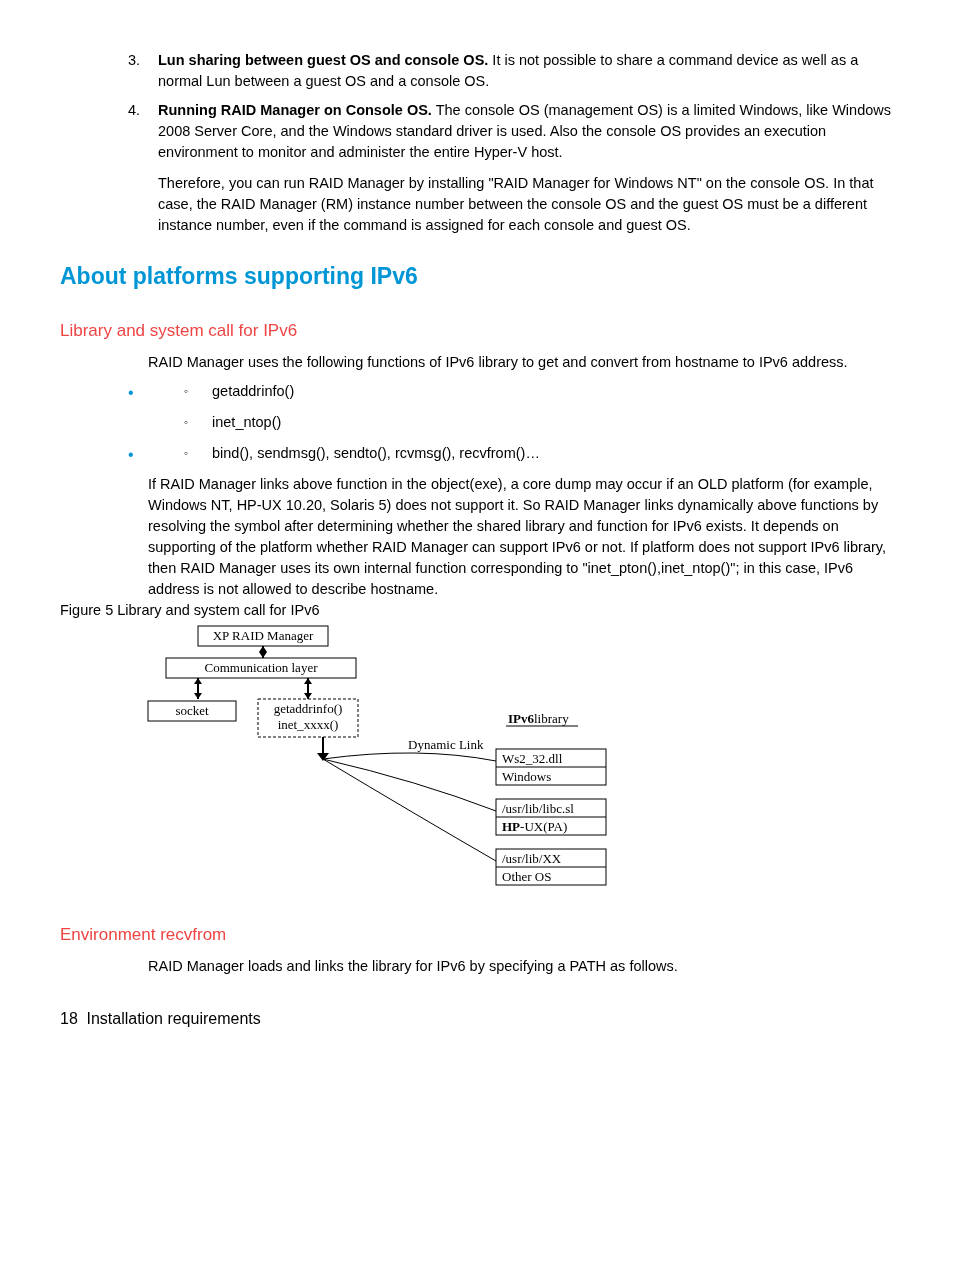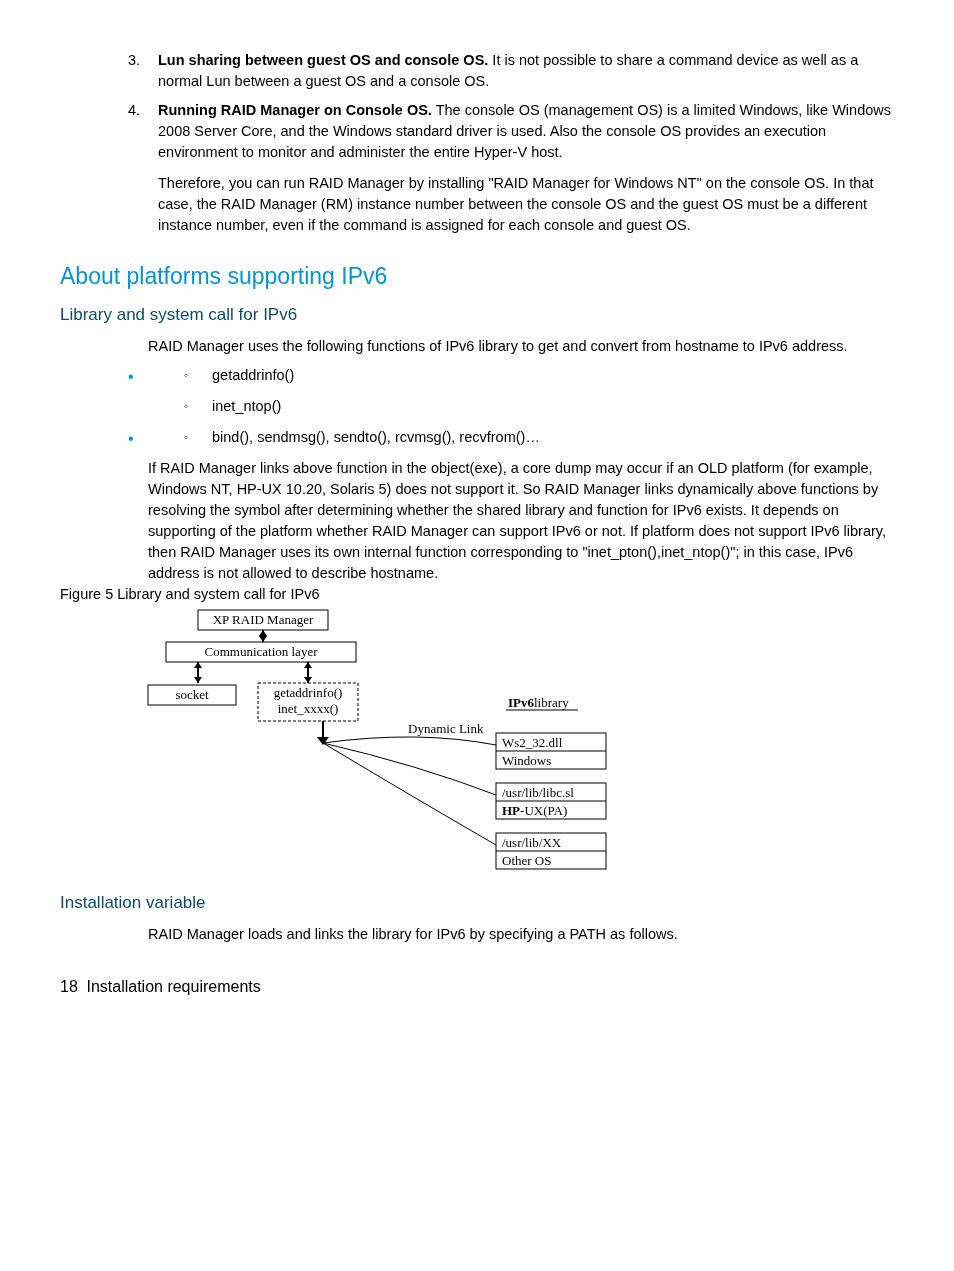--- a/index.html
+++ b/index.html
@@ -14,29 +14,29 @@
     background: #fff;
   }
   .ol-main { margin-left: 68px; }
   .li-num { display: flex; margin-bottom: 8px; }
   .li-num .num { width: 30px; flex-shrink: 0; }
   .li-num .txt { flex: 1; }
   .bold { font-weight: bold; }
   .para-indent { margin-left: 98px; margin-top: 10px; margin-bottom: 10px; }
   h2.section {
     font-size: 23px;
-    font-weight: normal;
+    font-weight: bold;
     color: #0096d6;
     margin: 24px 0 10px 0;
   }
   h3.subsection {
     font-size: 17px;
     font-weight: normal;
-    color: #0c4a6e;
-    margin: 10px 0 8px 0;
+    color: #ef4444;
+    margin: 26px 0 8px 0;
   }
   .body-indent { margin-left: 88px; }
   ul.bullets { list-style: none; padding: 0; margin: 6px 0 6px 68px; }
   ul.bullets > li { position: relative; padding-left: 28px; margin-bottom: 8px; }
   ul.bullets > li::before { content: "•"; position: absolute; left: 0; color: #0096d6; font-size: 16px; }
   ul.circ { list-style: none; padding: 0; margin: 8px 0 8px 28px; }
   ul.circ > li { position: relative; padding-left: 28px; margin-bottom: 10px; }
   ul.circ > li::before { content: "◦"; position: absolute; left: 0; color: #000; font-size: 12px; top:2px;}
   .diagram { margin-left: 68px; }
   .footer { font-size: 16px; margin-top: 30px; }
@@ -134,19 +134,19 @@
   <text x="374" y="192">/usr/lib/libc.sl</text>
   <text x="374" y="210"><tspan font-weight="bold">HP</tspan><tspan>-UX(PA)</tspan></text>
 
   <rect x="368" y="228" width="110" height="36" fill="none" stroke="#000"></rect>
   <line x1="368" y1="246" x2="478" y2="246" stroke="#000"></line>
   <text x="374" y="242">/usr/lib/XX</text>
   <text x="374" y="260">Other OS</text>
 </svg>
 </div>
 
-<h3 class="subsection">Installation variable</h3>
+<h3 class="subsection">Environment recvfrom</h3>
 <div class="body-indent">RAID Manager loads and links the library for IPv6 by specifying a PATH as follows.</div>
 
 <div class="footer">
   <span class="pg">18</span>
   <span>Installation requirements</span>
 </div>
 
 </body></html>

